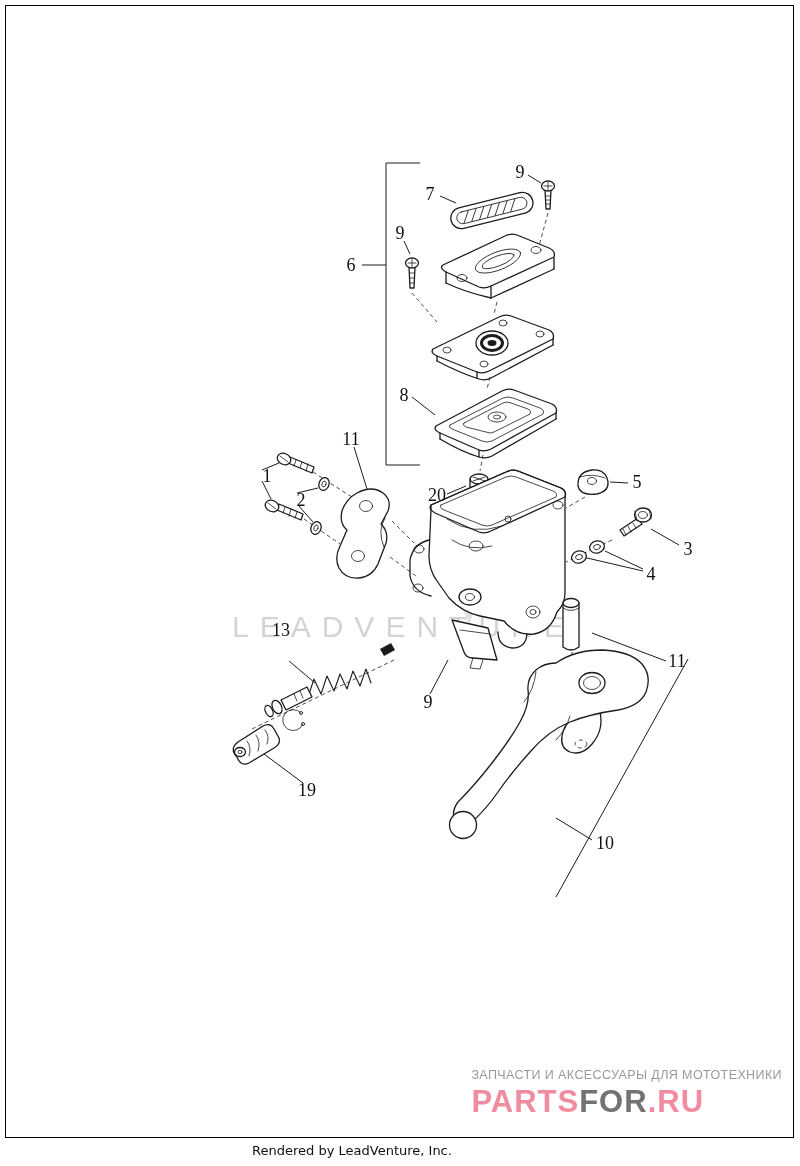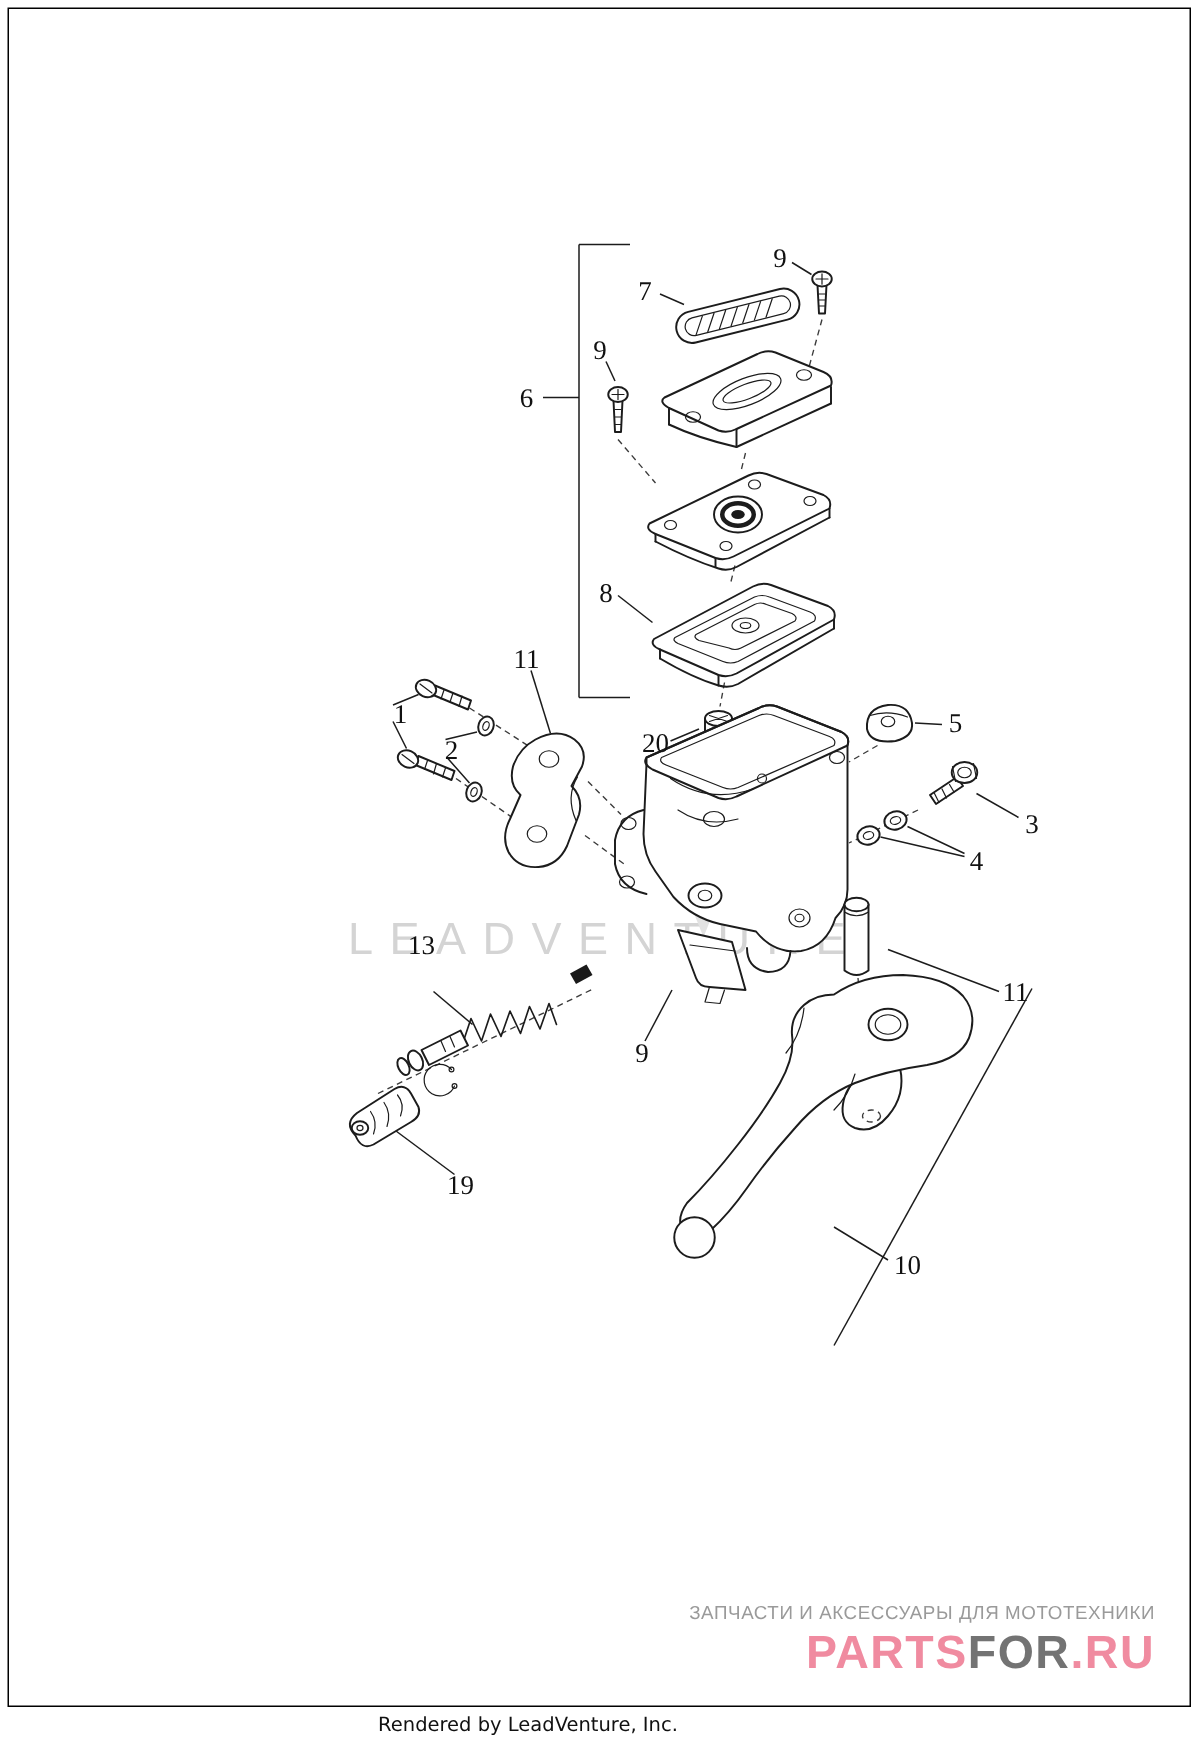--- a/index.html
+++ b/index.html
@@ -5,21 +5,21 @@
   html,body{margin:0;padding:0;background:#fff;}
   .page{position:relative;width:800px;height:1166px;background:#fff;overflow:hidden;
         font-family:"Liberation Sans",sans-serif;}
   .frame{position:absolute;left:5px;top:5px;width:787px;height:1131px;border:1px solid #000;background:#fff;}
   .watermark-text{position:absolute;left:232px;top:610px;width:340px;color:#d4d4d4;
         font-size:30px;font-weight:400;letter-spacing:11px;white-space:nowrap;
         font-family:"Liberation Sans",sans-serif;user-select:none;}
   .diagram-svg{position:absolute;left:0;top:0;}
   .callout{position:absolute;transform:translate(-50%,-50%);font-family:"Liberation Serif",serif;
         font-size:18px;color:#111;line-height:1;}
-  .branding{position:absolute;right:30px;top:1068px;text-align:right;}
+  .branding{position:absolute;right:18px;top:1068px;text-align:left;}
   .tagline{color:#9a9a9a;font-size:12.5px;letter-spacing:0.4px;margin-bottom:4px;}
   .brand-logo{font-size:31px;font-weight:bold;letter-spacing:1px;line-height:1;
         font-family:"Liberation Sans",sans-serif;}
   .logo-pink{color:#f08ba0;}
   .logo-red{color:#737373;}
   .footer-credit{position:absolute;left:0;top:1143px;width:704px;text-align:center;
         color:#111;font-size:13px;font-family:"DejaVu Sans",sans-serif;}
   svg .ln{stroke:#1c1c1c;stroke-width:1.3;fill:none;stroke-linecap:round;stroke-linejoin:round;}
   svg .fw{fill:#fff;}
   svg .tn{stroke:#1c1c1c;stroke-width:0.8;fill:none;stroke-linecap:round;stroke-linejoin:round;}

